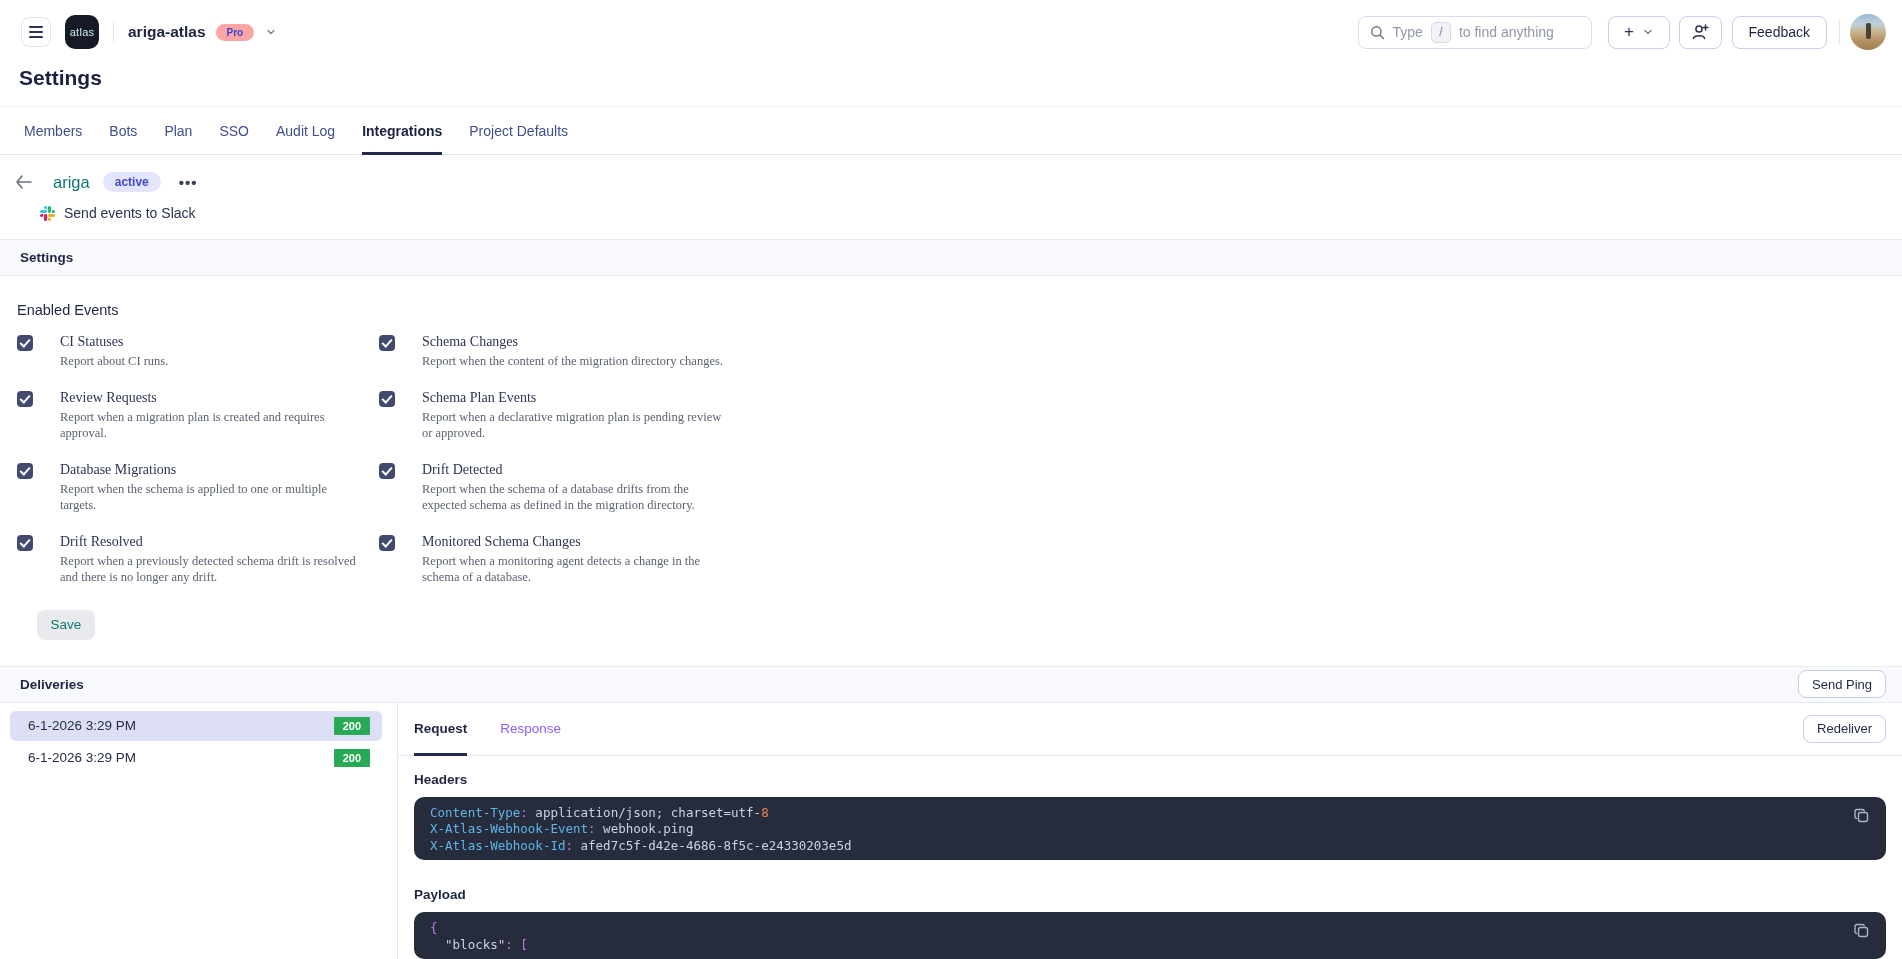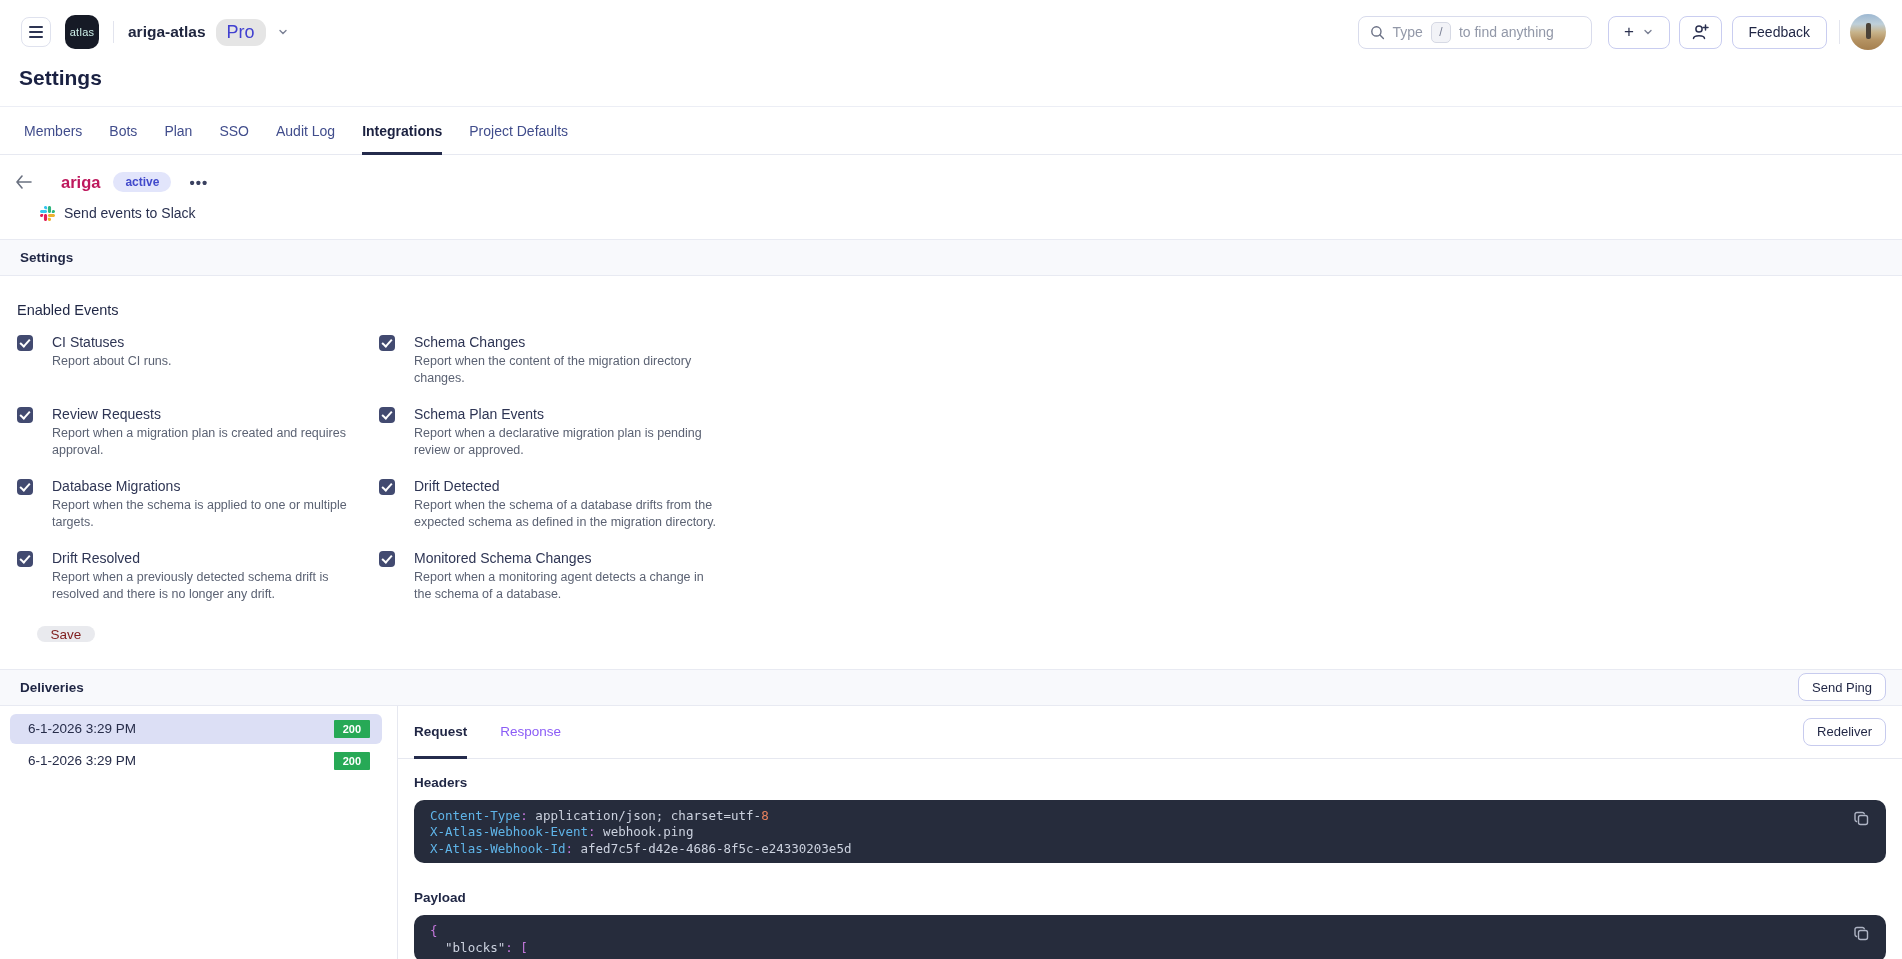--- a/index.html
+++ b/index.html
@@ -10,22 +10,22 @@
   .app-header { height:64px; display:flex; align-items:center; padding:0 16px 0 21px; }
   .icon-btn { display:flex; align-items:center; justify-content:center; background:#fff;
     border:1px solid #dfe2ee; border-radius:8px; cursor:pointer; }
   .hamburger { width:30px; height:30px; flex-direction:column; gap:3px; }
   .hamburger i { display:block; width:14px; height:2px; background:#2d3452; border-radius:2px; }
   .logo { width:34px; height:34px; margin-left:14px; background:#161a26; border-radius:10px;
     display:flex; align-items:center; justify-content:center; }
   .logo span { color:#cdeee8; font-size:11px; letter-spacing:.3px; }
   .vdiv { width:1px; height:22px; background:#e2e4ee; margin:0 14px; }
   .project-name { font-size:15.5px; font-weight:bold; color:#20263f; }
-  .plan-badge { margin-left:10px; background:#e5e5e5; color:#4140d0; font-size:18px;
-    font-weight:normal; padding:3px 11px; border-radius:11px; }
+  .plan-badge { margin-left:10px; background:#fca5a5; color:#4140d0; font-size:10px;
+    font-weight:bold; padding:3px 11px; border-radius:11px; }
   .chev { width:10px; height:10px; margin-left:12px; }
   .spacer { flex:1; }
   .search-box { width:234px; height:33px; border:1px solid #d9dcec; border-radius:8px;
     display:flex; align-items:center; gap:8px; padding:0 11px; color:#9298a8; font-size:14px; }
   .kbd { display:inline-flex; align-items:center; justify-content:center; width:20px; height:21px;
     background:#f2f3f7; border:1px solid #d6d9e4; border-radius:5px; font-size:12px; color:#7a8095; }
   .hd-btn { height:33px; border:1px solid #c9cdf0; border-radius:8px; background:#fff;
     display:flex; align-items:center; justify-content:center; font-size:14px; color:#1f2544; cursor:pointer; }
   .plus-btn { width:62px; margin-left:16px; gap:9px; }
   .plus-glyph { font-size:17px; color:#2b3150; line-height:1; margin-top:-2px; }
@@ -45,47 +45,47 @@
   .tab { position:relative; height:100%; display:flex; align-items:center; font-size:14px;
     color:#414d8c; font-weight:500; cursor:pointer; }
   .tab.active { color:#1b2140; font-weight:600; }
   .tab.active::after { content:""; position:absolute; left:0; right:0; bottom:-1px; height:3px;
     background:#242b4c; }
 
   
   .integ-head { padding:13px 0 0 13px; }
   .integ-row1 { display:flex; align-items:center; height:28px; }
   .back-arrow { width:20px; height:20px; display:flex; align-items:center; justify-content:center; cursor:pointer; }
-  .integ-name { font-size:16.5px; font-weight:bold; color:#be185d; margin-left:28px; }
+  .integ-name { font-size:16.5px; font-weight:normal; color:#0f766e; margin-left:20px; }
   .status-badge { margin-left:13px; background:#e2e5fb; color:#4149cb; font-size:12px;
     font-weight:bold; padding:3px 12px; border-radius:11px; }
   .kebab { margin-left:14px; color:#3a4160; font-size:15px; font-weight:bold; letter-spacing:1px;
     cursor:pointer; line-height:1; padding:2px 4px; }
   .integ-row2 { display:flex; align-items:center; gap:9px; margin:6px 0 0 27px; height:22px; }
   .integ-desc { font-size:14px; color:#2a3150; }
 
   
   .section-bar { margin-top:15px; height:37px; background:#f8f9fc; border-top:1px solid #e8eaf2;
     border-bottom:1px solid #e8eaf2; display:flex; align-items:center; justify-content:space-between;
     padding:0 16px 0 20px; }
   .section-bar .sec-title { font-size:13.5px; font-weight:bold; color:#1f2644; }
 
   
   .events-wrap { padding:26px 0 0 17px; }
   .events-heading { font-size:14.5px; font-weight:normal; color:#1f2644; margin-bottom:15px; }
   .events-grid { display:grid; grid-template-columns:362px auto; column-gap:0; row-gap:19px;
     justify-content:start; }
-  .event { display:flex; gap:19px; }
+  .event { display:flex; gap:27px;font-family:Liberation Serif, serif; }
   .cb { width:16px; height:16px; border-radius:4px; background:#424a70; position:relative;
     flex:0 0 auto; margin-top:2px; cursor:pointer; }
   .cb::after { content:""; position:absolute; left:5px; top:2px; width:4px; height:8px;
     border:solid #fff; border-width:0 2px 2px 0; transform:rotate(42deg); }
   .ev-name { font-size:14px; color:#2e3554; line-height:18px; }
   .ev-desc { font-size:12.5px; color:#5b6273; line-height:16.5px; margin-top:2px; max-width:305px; }
-  .save-btn { margin:24px 0 0 20px; width:58px; height:16px; background:#e9eaee; color:#7f1d1d;
+  .save-btn { margin:24px 0 0 20px; width:58px; height:30px; background:#e9eaee; color:#0f766e;
     border:none; border-radius:8px; font-size:13.5px; font-family:inherit; }
 
   
   .deliveries-bar { margin-top:26px;gap:12px; }
   .sm-btn { height:28px; background:#fff; border:1px solid #c7cbee; border-radius:8px;
     color:#1f2544; font-size:13px; padding:0 13px; font-family:inherit; cursor:pointer; }
   .deliveries-body { display:flex; height:270px; }
   .dlist { width:398px; border-right:1px solid #e6e8f0; padding:8px 15px 0 10px; }
   .drow { height:30px; border-radius:6px; display:flex; align-items:center;
     padding:0 12px 0 18px; margin-bottom:2px; cursor:pointer; }

